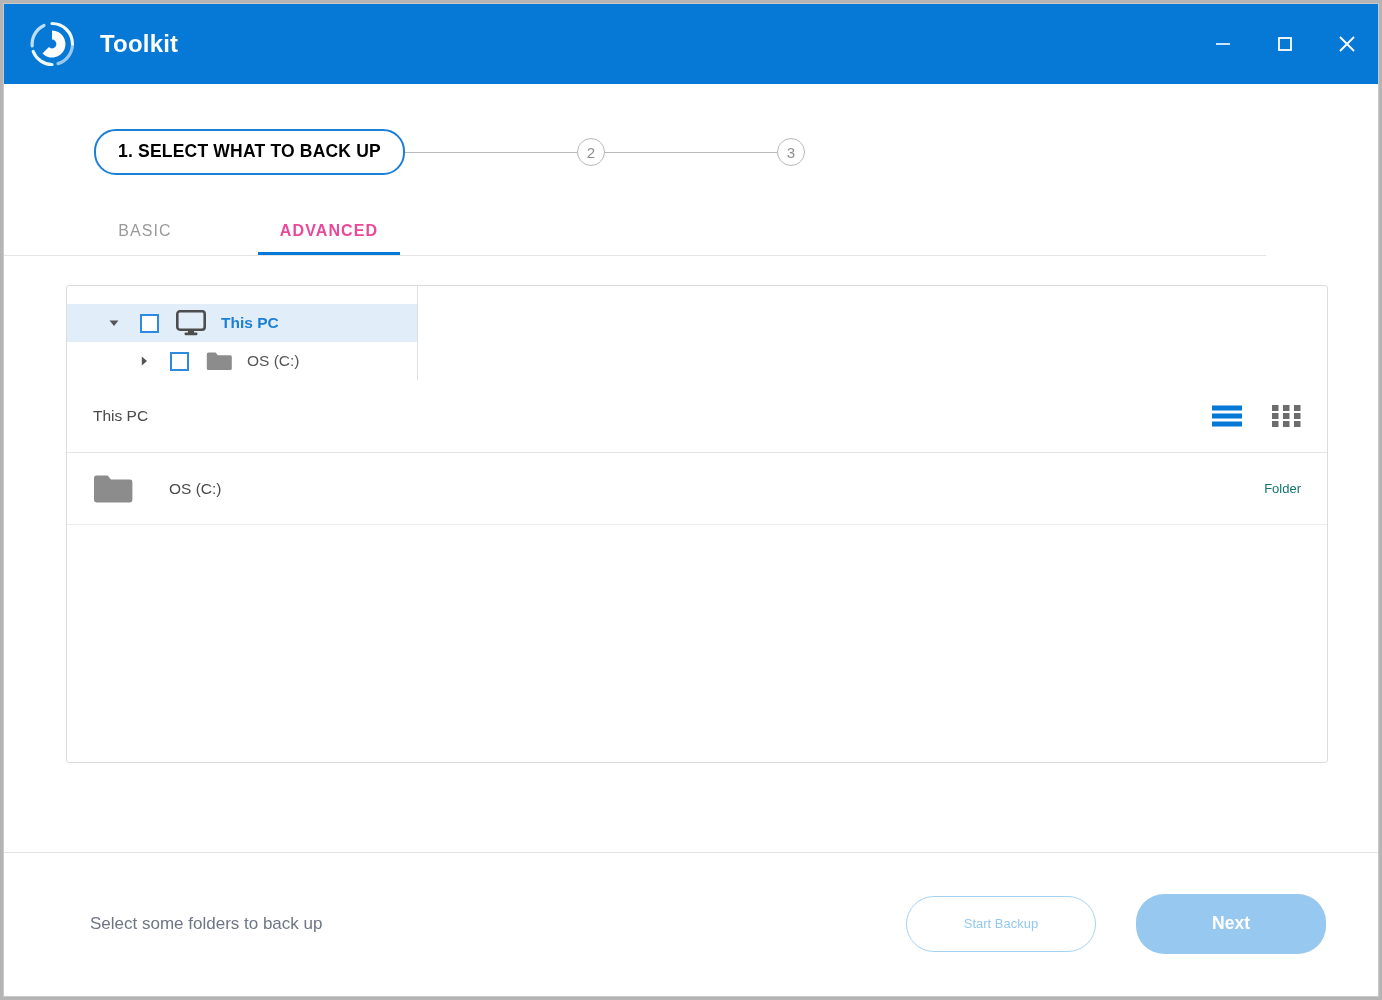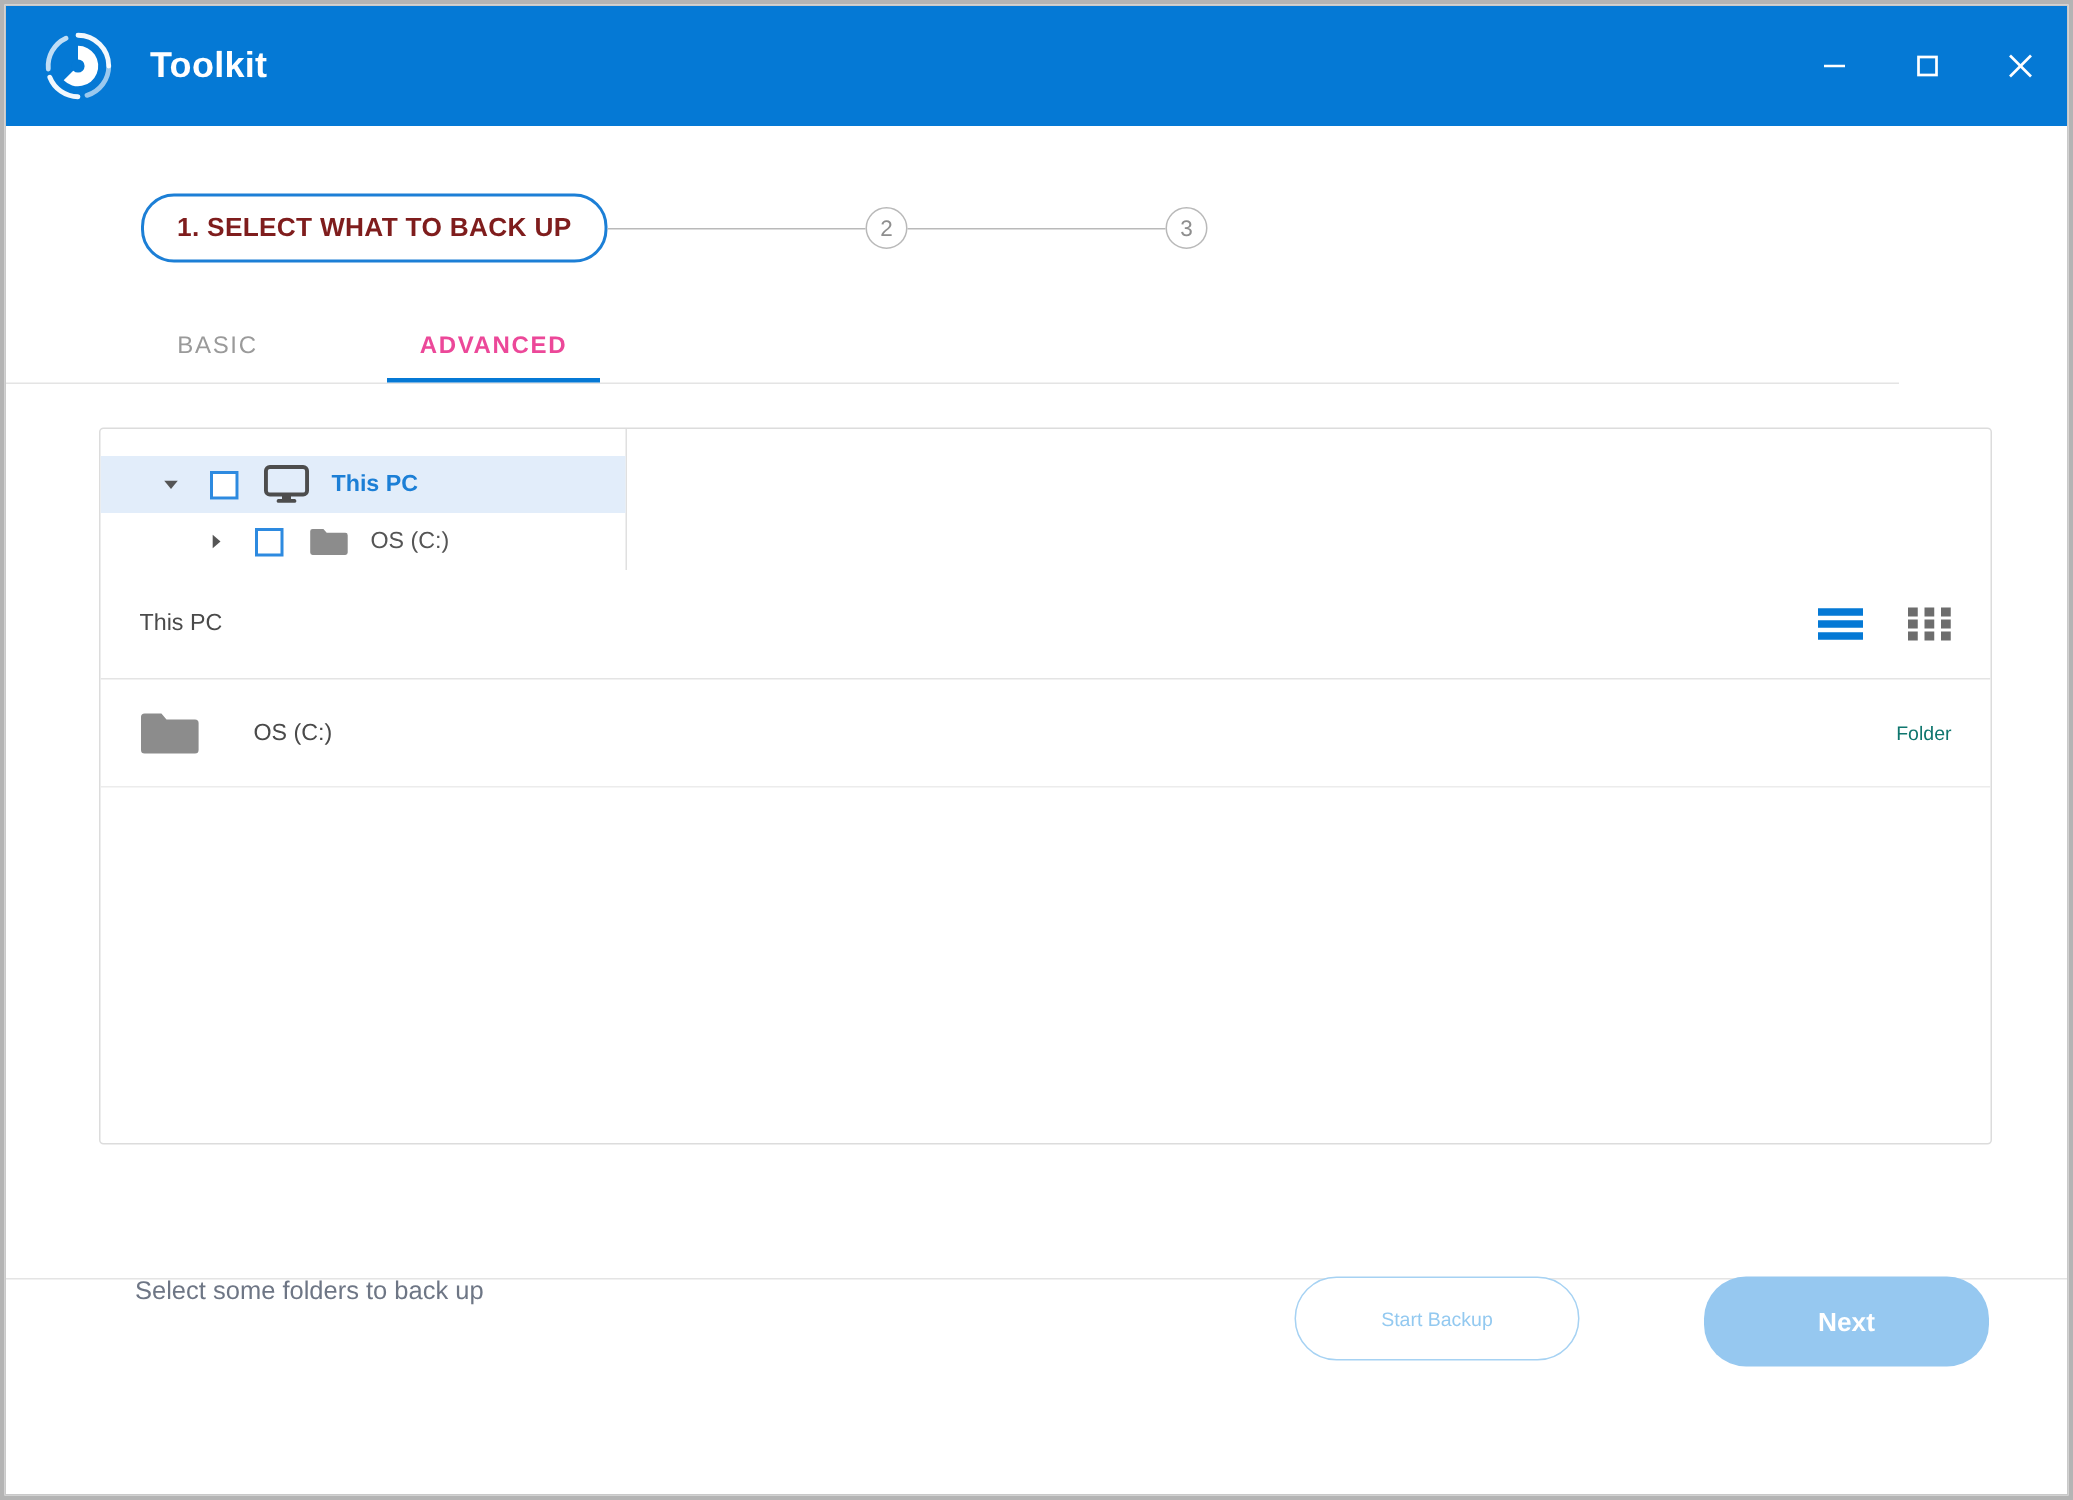--- a/index.html
+++ b/index.html
@@ -68,21 +68,21 @@
 
   
   .steps {
     display: flex;
     align-items: center;
     margin: 45px 0 0 90px;
   }
   .step-pill {
     border: 2px solid #1c7fd6;
     border-radius: 22px;
-    color: #7f1d1d;
+    color: #000000;
     font-size: 17.5px;
     font-weight: bold;
     padding: 10px 22px 11px 22px;
     letter-spacing: 0.2px;
     white-space: nowrap;
     background: #fff;
   }
   .step-line {
     height: 1px;
     background: #b9b9b9;
@@ -189,22 +189,22 @@
     left: 0; right: 0;
     top: 768px;
     height: 1px;
     background: #e4e4e4;
   }
   .footer {
     position: absolute;
     left: 0; right: 0; bottom: 0;
     height: 145px;
     display: flex;
+    align-items: center;
     padding: 0 52px 0 86px;
-    gap: 43px;
   }
   .footer-msg {
     font-size: 17px;
     color: #6e7685;
     flex: 1 1 auto;
   }
   .btn-outline {
     border: 1px solid #a6d2f3;
     color: #93c9f0;
     background: #fff;

